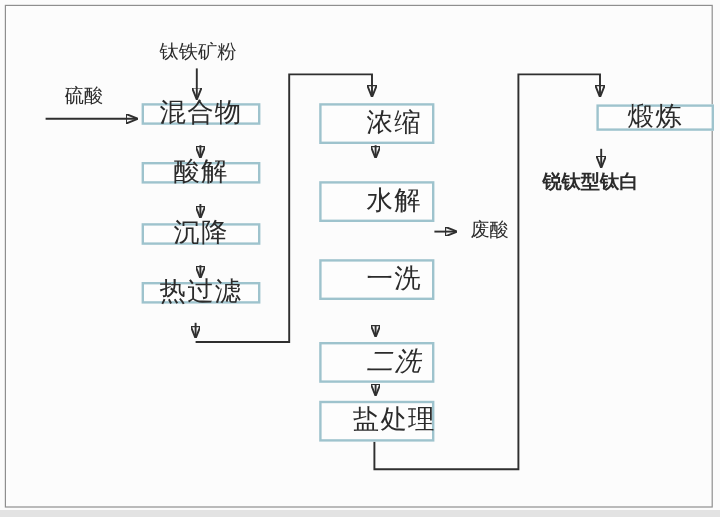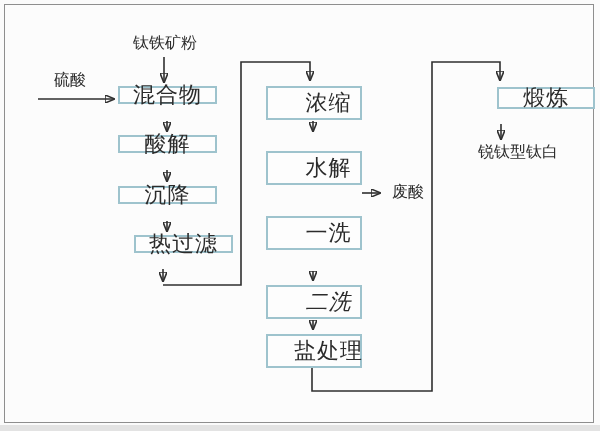--- a/index.html
+++ b/index.html
@@ -27,32 +27,32 @@
   }
   .c1{left:118px;width:99px;height:18px;}
   .c2{left:266px;width:96px;height:34px;padding-left:29px;}
   .lbl{
     position:absolute;font-size:16px;line-height:1.1;color:#2b2b2b;
     white-space:nowrap;
   }
   #b-mix{top:86px;}
   #b-acidolysis{top:135px;}
   #b-settling{top:186px;}
-  #b-hotfilter{top:235px;margin-left:16px;}
+  #b-hotfilter{top:235px;}
   #b-concentration{top:86px;}
   #b-hydrolysis{top:135px;margin-top:16px;}
   #b-wash1{top:186px;margin-top:30px;}
   #b-bleach{top:236px;}
   #b-wash2{top:285px;font-style:italic;}
   #b-salt{top:334px;}
   #b-calcination{left:455px;top:87px;width:98px;height:22px;margin-left:42px;}
   #lbl-ore{left:115px;top:34px;width:100px;text-align:center;}
   #lbl-sulfuric{left:46px;top:71px;width:48px;text-align:center;}
   #lbl-waste{left:385px;top:183px;width:46px;text-align:center;}
-  #lbl-product{left:452px;top:143px;width:106px;text-align:right;}
+  #lbl-product{left:452px;top:143px;width:106px;text-align:left;font-weight:bold;}
   svg.wires{position:absolute;left:0;top:0;width:600px;height:431px;pointer-events:none;}
   svg.wires path{fill:none;stroke:#2f2f2f;stroke-width:1.6;}
 </style>
 </head>
 <body>
 
 <div class="stage">
 
   <div class="frame"></div>
   <div class="bottom-strip"></div>

